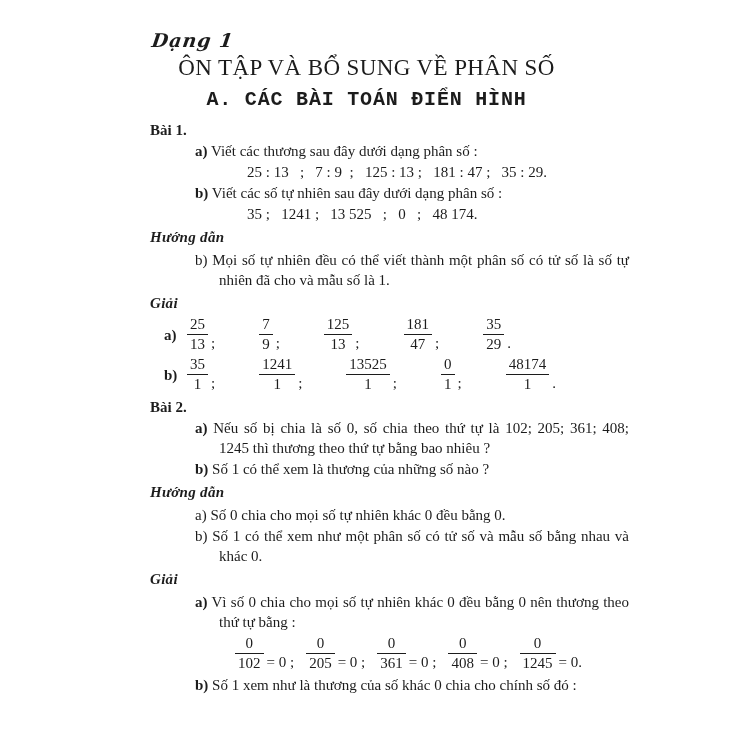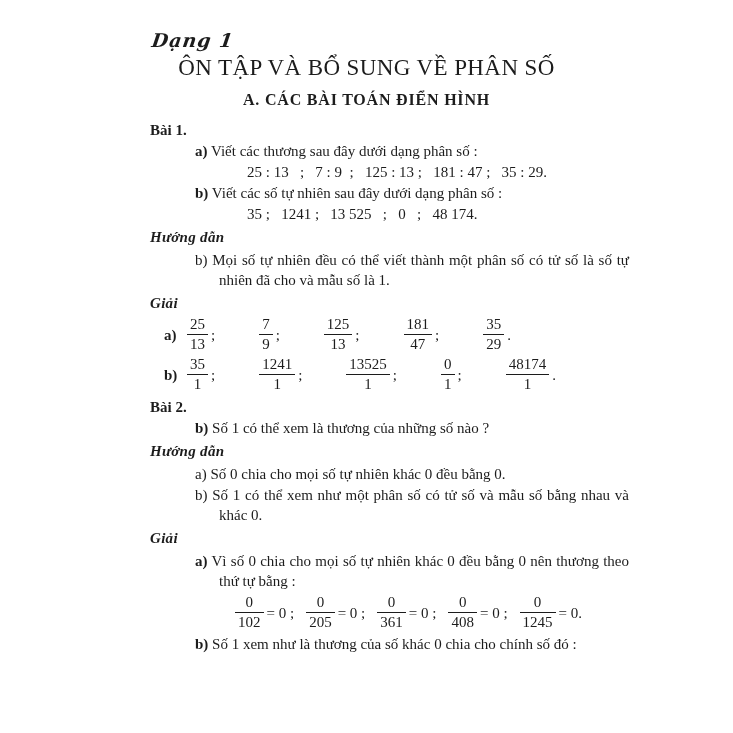--- a/index.html
+++ b/index.html
@@ -29,23 +29,23 @@
     margin: 8px 0 12px 0;
     text-align: center;
     font-family: "Liberation Serif", serif;
     font-weight: normal;
     font-size: 23px;
     letter-spacing: 0.4px;
   }
   .section {
     margin: 0 0 10px 0;
     text-align: center;
-    font-family: Liberation Serif, serif;
+    font-family: Liberation Mono, monospace;
     font-weight: bold;
-    font-size: 16px;
+    font-size: 20px;
     letter-spacing: 0.8px;
   }
   .content {
     margin-left: 150px;
     margin-right: 92px;
   }
   .bai-head { font-weight: bold; margin: 4px 0 1px 0; }
   p { margin: 1px 12px; }
   .item {
     padding-left: 57px;
@@ -66,21 +66,21 @@
   .frow {
     display: flex;
     align-items: center;
     margin: 3px 0;
     min-height: 33px;
   }
   .frow .flbl { font-weight: bold; width: 37px; padding-left: 14px; box-sizing: border-box; flex: none; }
   .fitems { display: inline-flex; align-items: center; }
   .fitems.wide { gap: 44px; }
   .fitems.tight { gap: 12px; padding-left: 85px; }
-  .fi { display: inline-flex; align-items: center; white-space: pre; }
+  .fi { display: inline-flex; align-items: flex-end; white-space: pre; }
   .frac {
     display: inline-block;
     text-align: center;
     vertical-align: middle;
     line-height: 17px;
   }
   .frac .fnum { display: block; padding: 0 3px 1px 3px; border-bottom: 1.4px solid #1c1c1c; }
   .frac .fden { display: block; padding: 1px 3px 0 3px; }
   .faft { margin-left: 3px; white-space: pre; }
 </style>
@@ -136,20 +136,21 @@
           <span class="fi"><span class="frac"><span class="fnum">13525</span><span class="fden">1</span></span><span class="faft">;</span></span>
 
           <span class="fi"><span class="frac"><span class="fnum">0</span><span class="fden">1</span></span><span class="faft">;</span></span>
 
           <span class="fi"><span class="frac"><span class="fnum">48174</span><span class="fden">1</span></span><span class="faft">.</span></span>
         </span>
     </div>
 
     <div class="bai-head">Bài 2.</div>
 
+    <p class="item"><span class="lbl-b">a)</span> <span>Nếu số bị chia là số 0, số chia theo thứ tự là 102; 205; 361; 408; 1245 thì thương theo thứ tự bằng bao nhiêu ?</span></p>
     <p class="item"><span class="lbl-b">b)</span> <span>Số 1 có thể xem là thương của những số nào ?</span></p>
 
     <div class="mid-title">Hướng dẫn</div>
 
     <p class="item"><span>a)</span> <span>Số 0 chia cho mọi số tự nhiên khác 0 đều bằng 0.</span></p>
     <p class="item"><span>b)</span> <span>Số 1 có thể xem như một phân số có tử số và mẫu số bằng nhau và khác 0.</span></p>
 
     <div class="mid-title">Giải</div>
 
     <p class="item"><span class="lbl-b">a)</span> <span>Vì số 0 chia cho mọi số tự nhiên khác 0 đều bằng 0 nên thương theo thứ tự bằng :</span></p>

